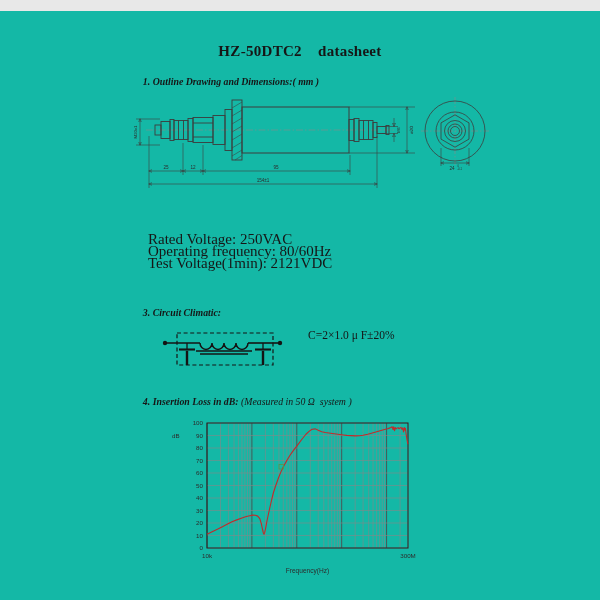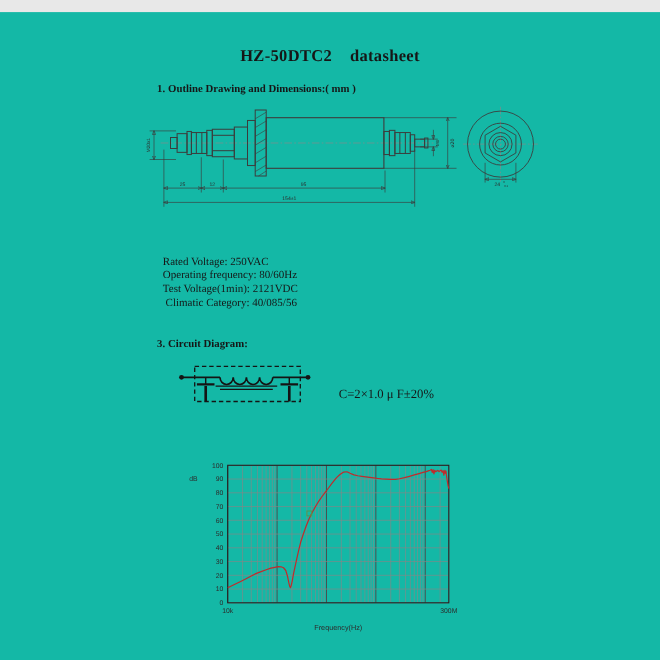--- a/index.html
+++ b/index.html
@@ -1,25 +1,25 @@
 <!DOCTYPE html>
 <html><head>
 <meta charset="utf-8">
 <style>
   html,body{margin:0;padding:0;background:#e8e8e8;}
   .page{position:relative;width:600px;height:600px;background:#14b8a6;
         font-family:"Liberation Serif",serif;color:#161616;overflow:hidden;margin:11px auto;}
   .title{position:absolute;top:32px;left:0;width:600px;text-align:center;
          font-size:15px;font-weight:bold;white-space:pre;letter-spacing:.3px;}
-  .sec{position:absolute;left:133px;font-weight:bold;font-size:9.8px;white-space:pre;}
+  .sec{position:absolute;left:133px;font-weight:bold;font-size:9.8px;white-space:pre;font-style:italic;}
   .sec .num{display:inline-block;min-width:10px;}
   .sec .rest{font-weight:normal;white-space:pre;}
-  .spec-list{position:absolute;left:148px;top:222px;font-size:10px;line-height:12.2px;}
+  .spec-list{position:absolute;left:148px;top:222px;font-size:15px;line-height:12.2px;}
   .spec-line{white-space:pre;}
-  .formula{position:absolute;left:308px;top:342px;font-size:11.5px;white-space:pre;text-align:center;}
+  .formula{position:absolute;left:308px;top:318px;font-size:11.5px;white-space:pre;text-align:center;}
   svg{position:absolute;}
   svg text{font-family:"Liberation Sans",sans-serif;fill:#2c2c2c;}
   .dwg line,.dwg rect,.dwg path,.dwg circle,.dwg polygon{stroke:#3c3c3c;fill:none;}
   .cl{stroke:#8a8a8a !important;stroke-width:.6;stroke-dasharray:7 2 1.5 2;}
   .dim{stroke-width:.6;}
   .dimtxt{font-size:4.6px;}
   .ckt line,.ckt path,.ckt rect{stroke:#141414;fill:none;}
 </style>
 </head>
 <body>
@@ -129,25 +129,24 @@
         <text x="327.5" y="73.8" style="font-size:2.6px">0</text>
         <text x="327.5" y="77.2" style="font-size:2.6px">-0.1</text>
       </g>
     </g>
   </svg>
 
   <div class="spec-list">
     <div class="spec-line">Rated Voltage: 250VAC</div>
     <div class="spec-line">Operating frequency: 80/60Hz</div>
     <div class="spec-line">Test Voltage(1min): 2121VDC</div>
-    <div class="spec-line"> Climatic Category: 40/085/56</div>
   </div>
 
   <div class="sec" style="top:285px">
-    <span class="num">3.</span><span>Circuit Diagram:</span>
+    <span class="num">3.</span><span>Circuit Climatic:</span>
   </div>
 
   <svg class="ckt" style="left:150px;top:305px" width="280" height="70" viewBox="0 0 280 70">
     <g>
       <rect x="27" y="17" width="96" height="32" stroke-width="1.2" stroke-dasharray="4 2.6"></rect>
     </g>
     <g stroke-width="1.6">
       <line x1="15" y1="27" x2="50" y2="27"></line>
       <line x1="98" y1="27" x2="130" y2="27"></line>
       <circle cx="15" cy="27" r="2.2" fill="#141414"></circle>
@@ -165,20 +164,23 @@
     </g>
     <g>
       <line x1="113" y1="27" x2="113" y2="33" stroke-width="1.3"></line>
       <line x1="105" y1="33.5" x2="121" y2="33.5" stroke-width="2.1"></line>
       <line x1="113" y1="34.8" x2="113" y2="49" stroke-width="2.4"></line>
     </g>
   </svg>
 
   <div class="formula">C=2×1.0 μ F±20%</div>
 
+  <div class="sec" style="top:374px">
+    <span class="num">4.</span><span>Insertion Loss in dB:</span><span class="rest"> (Measured in 50 Ω  system )</span>
+  </div>
 
   <svg id="chart-svg" style="left:160px;top:402px" width="270" height="170" viewBox="0 0 270 170">
       <g>
         <line x1="47" y1="10" x2="47" y2="135" stroke="#4d4d4d" stroke-width="0.9"></line>
         <line x1="60.514717535218715" y1="10" x2="60.514717535218715" y2="135" stroke="#878787" stroke-width="0.6"></line>
         <line x1="68.42032050116032" y1="10" x2="68.42032050116032" y2="135" stroke="#878787" stroke-width="0.6"></line>
         <line x1="74.02943507043743" y1="10" x2="74.02943507043743" y2="135" stroke="#878787" stroke-width="0.6"></line>
         <line x1="78.3802023394912" y1="10" x2="78.3802023394912" y2="135" stroke="#878787" stroke-width="0.6"></line>
         <line x1="81.93503803637903" y1="10" x2="81.93503803637903" y2="135" stroke="#878787" stroke-width="0.6"></line>
         <line x1="84.94060879271447" y1="10" x2="84.94060879271447" y2="135" stroke="#878787" stroke-width="0.6"></line>

